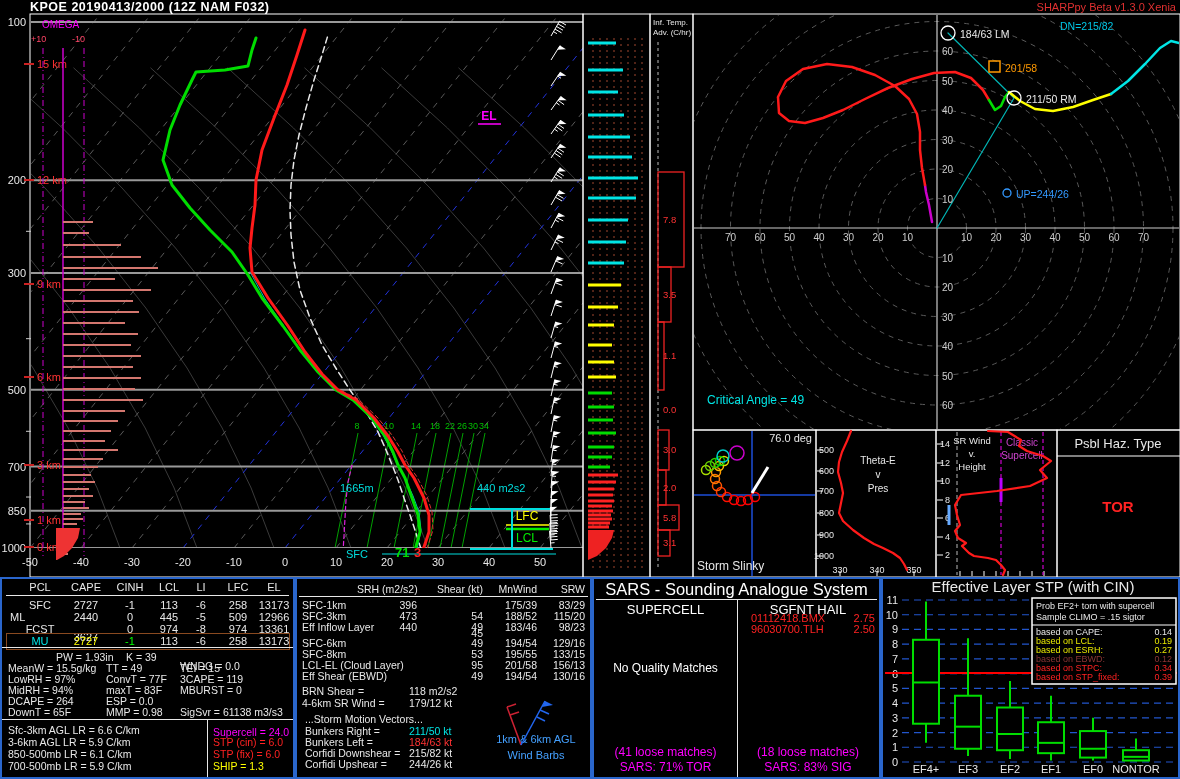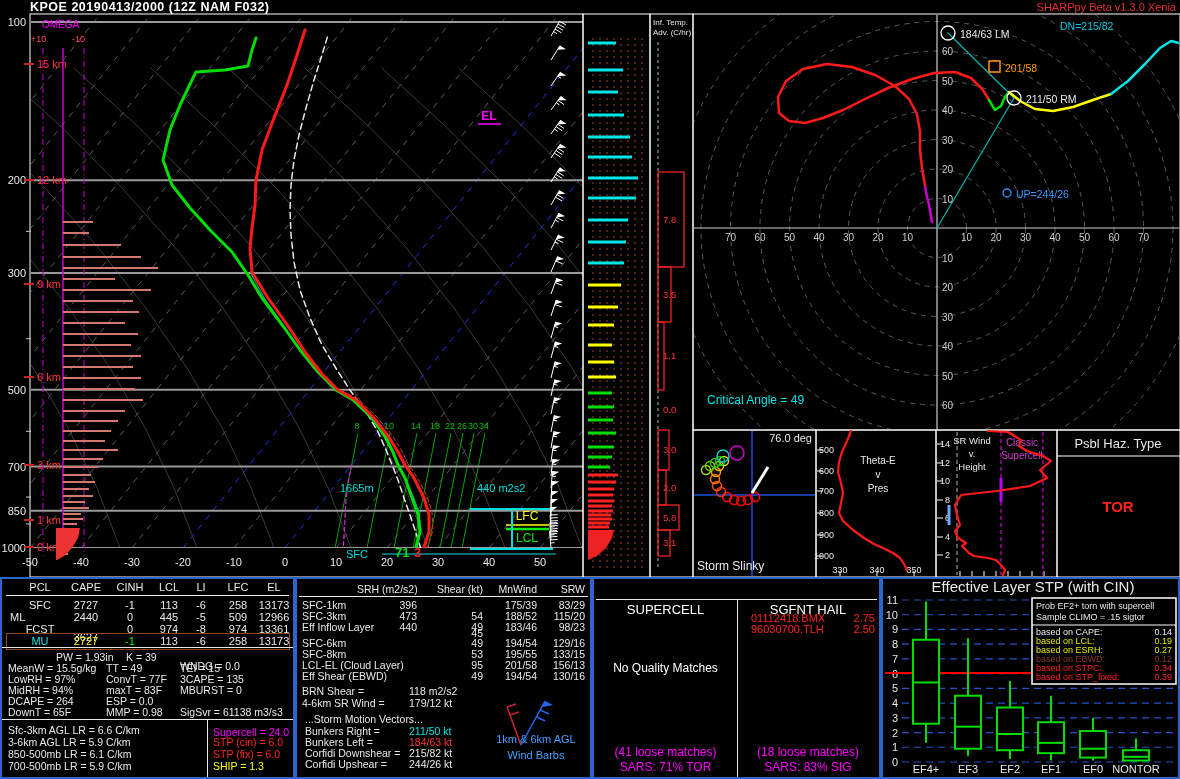--- a/index.html
+++ b/index.html
@@ -640,21 +640,21 @@
       <div class="cell small" style="top: 116px; left: 6px; color: rgb(232, 232, 232);">DCAPE = 264</div>
       <div class="cell small" style="top: 127px; left: 6px; color: rgb(232, 232, 232);">DownT = 65F</div>
       <div class="cell small" style="top: 72px; left: 104px; color: rgb(232, 232, 232); padding-left: 20px;">K = 39</div>
       <div class="cell small" style="top: 83px; left: 104px; color: rgb(232, 232, 232);">TT = 49</div>
       <div class="cell small" style="top: 94px; left: 104px; color: rgb(232, 232, 232);">ConvT = 77F</div>
       <div class="cell small" style="top: 105px; left: 104px; color: rgb(232, 232, 232);">maxT = 83F</div>
       <div class="cell small" style="top: 116px; left: 104px; color: rgb(232, 232, 232);">ESP = 0.0</div>
       <div class="cell small" style="top: 127px; left: 104px; color: rgb(232, 232, 232);">MMP = 0.98</div>
       <div class="cell small" style="top: 72px; left: 178px; color: rgb(232, 232, 232); margin-top: 9px;">WNDG = 0.0</div>
       <div class="cell small" style="top: 83px; left: 178px; color: rgb(232, 232, 232);">TEI = 15</div>
-      <div class="cell small" style="top: 94px; left: 178px; color: rgb(232, 232, 232);">3CAPE = 135</div>
+      <div class="cell small" style="top: 94px; left: 178px; color: rgb(232, 232, 232);">3CAPE = 119</div>
       <div class="cell small" style="top: 105px; left: 178px; color: rgb(232, 232, 232);">MBURST = 0</div>
       <div class="cell small" style="top: 127px; left: 178px; color: rgb(232, 232, 232);">SigSvr = 61138 m3/s3</div>
       <div class="hline" style="left: 0px; right: 0px; top: 140px;"></div>
       <div class="vline" style="left: 205px; top: 140px; bottom: 0px;"></div>
       <div class="cell small" style="top: 145px; left: 6px; color: rgb(232, 232, 232);">Sfc-3km AGL LR = 6.6 C/km</div>
       <div class="cell small" style="top: 157px; left: 6px; color: rgb(232, 232, 232);">3-6km AGL LR = 5.9 C/km</div>
       <div class="cell small" style="top: 169px; left: 6px; color: rgb(232, 232, 232);">850-500mb LR = 6.1 C/km</div>
       <div class="cell small" style="top: 181px; left: 6px; color: rgb(232, 232, 232);">700-500mb LR = 5.9 C/km</div>
       <div class="cell small" style="top: 147px; left: 211px; color: rgb(255, 0, 255);">Supercell = 24.0</div>
       <div class="cell small" style="top: 157px; left: 211px; color: rgb(255, 34, 34);">STP (cin) = 6.0</div>
@@ -723,20 +723,21 @@
       <div class="cell small" style="top: 146px; left: 8px; color: rgb(232, 232, 232);">Bunkers Right =</div>
       <div class="cell small" style="top: 146px; left: 112px; color: rgb(0, 229, 229);">211/50 kt</div>
       <div class="cell small" style="top: 157px; left: 8px; color: rgb(232, 232, 232);">Bunkers Left =</div>
       <div class="cell small" style="top: 157px; left: 112px; color: rgb(255, 51, 51);">184/63 kt</div>
       <div class="cell small" style="top: 168px; left: 8px; color: rgb(232, 232, 232);">Corfidi Downshear =</div>
       <div class="cell small" style="top: 168px; left: 112px; color: rgb(232, 232, 232);">215/82 kt</div>
       <div class="cell small" style="top: 179px; left: 8px; color: rgb(232, 232, 232);">Corfidi Upshear =</div>
       <div class="cell small" style="top: 179px; left: 112px; color: rgb(232, 232, 232);">244/26 kt</div>
     </div>
   <div id="panel-sars" class="bpanel">
+    <div id="sars-title">SARS - Sounding Analogue System</div>
     <div class="hline" style="left:2px;right:2px;top:20px;"></div>
     <div class="vline" style="left:143px;top:20px;bottom:0;"></div>
     <div class="sars-head" style="left:0;top:23px;width:143px;">SUPERCELL</div>
     <div class="sars-head" style="left:143px;top:23px;width:142px;">SGFNT HAIL</div>
     <div class="sars-msg" style="left:0;top:82px;width:143px;">No Quality Matches</div>
     <div class="sars-loose" style="left:0;top:166px;width:143px;">(41 loose matches)</div>
     <div class="sars-loose" style="left:0;top:181px;width:143px;">SARS: 71% TOR</div>
     <div class="sars-loose" style="left:143px;top:166px;width:142px;">(18 loose matches)</div>
     <div class="sars-loose" style="left:143px;top:181px;width:142px;">SARS: 83% SIG</div>
     <div id="sars-hail-matches">

